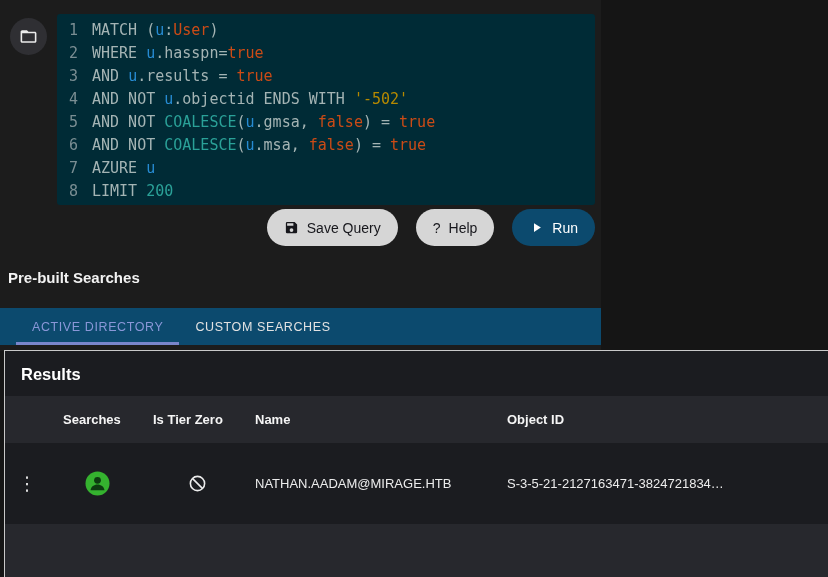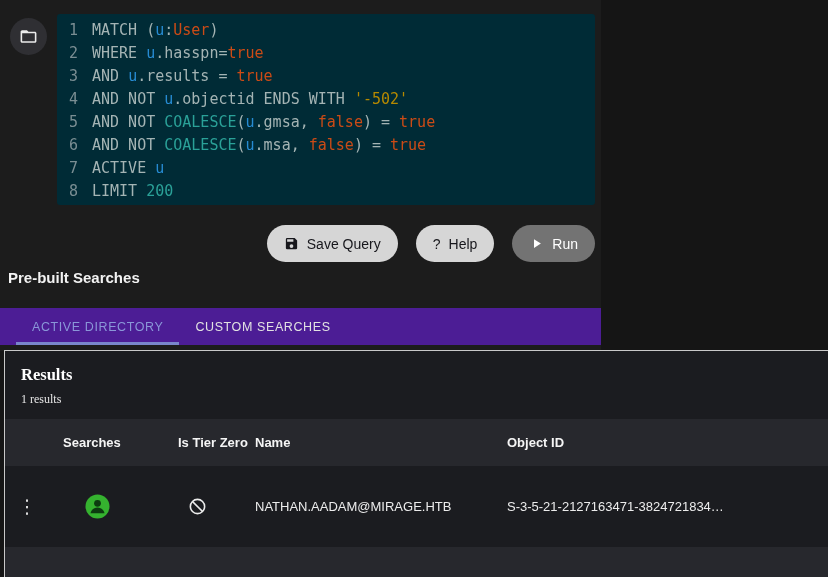--- a/index.html
+++ b/index.html
@@ -37,43 +37,43 @@
   .code-line { display: flex; white-space: pre; }
   .line-number { width: 21px; text-align: right; color: #7a8e93; flex: none; }
   .line-code { margin-left: 14px; }
   .tk-base   { color: #a4b4b4; }
   .tk-blue   { color: #268bd2; }
   .tk-orange { color: #cb4b16; }
   .tk-yellow { color: #b58900; }
   .tk-cyan   { color: #2aa198; }
 
   .btn-row {
-    position: absolute; top: 225px; right: 233px;
+    position: absolute; top: 209px; right: 233px;
     display: flex; gap: 18px; align-items: center;
   }
   .pill {
     height: 37px; border-radius: 18.5px;
     display: flex; align-items: center; gap: 8px;
     padding: 0 17px; font-size: 14px; font-weight: 500;
     border: none; cursor: pointer;
     font-family: "Liberation Sans", sans-serif;
   }
   .pill.light { background: #d6d6d6; color: #17171c; }
-  .pill.primary { background: #737373; color: #ffffff; }
+  .pill.primary { background: #0c4a6e; color: #ffffff; }
   .help-q { font-size: 14px; font-weight: 400; }
 
   .heading {
     position: absolute; left: 8px; top: 269px;
     font-size: 15px; font-weight: 700; color: #f2f2f2;
   }
 
   .tabstrip {
     position: absolute; left: 0; top: 308px;
     width: 601px; height: 37px;
-    background: #4c1d95;
+    background: #0c4a6e;
     display: flex; padding-left: 16px;
   }
   .tab {
     height: 100%; display: flex; align-items: center;
     padding: 0 16px; font-size: 12.5px; letter-spacing: 0.6px;
     font-weight: 500; color: #e2e2e2; position: relative; cursor: pointer;
     background: none; border: none;
     font-family: "Liberation Sans", sans-serif;
     text-transform: uppercase;
   }
@@ -81,39 +81,39 @@
   .tab.active::after {
     content: ""; position: absolute; left: 0; right: 0; bottom: 0;
     height: 3px; background: #7986cb;
   }
 
   .results-panel {
     position: absolute; left: 4px; top: 350px; right: -2px; bottom: -2px;
     background: #1b1c20; border: 1px solid #c9c9c9;
     z-index: 5; display: flex; flex-direction: column;
   }
-  .results-header { padding: 14px 16px 12px; font-family: Liberation Serif, serif; }
+  .results-header { padding: 14px 16px 12px; }
   .results-title { font-size: 16.5px; font-weight: 700; color: #ffffff; }
   .results-count { font-size: 12px; color: #e6e6e6; margin-top: 7px; }
 
   .thead {
     height: 47px; flex: none;
     background: #27282d;
     display: grid; grid-template-columns: 44px 96px 104px 254px 1fr;
     align-items: center;
     color: #f5f5f5; font-size: 13px; font-weight: 700;
   }
   .trow {
     height: 81px; flex: none;
     display: grid; grid-template-columns: 44px 96px 104px 254px 1fr;
     align-items: center;
     color: #ececec; font-size: 13px; cursor: pointer;
   }
   .pad-nodetype { padding-left: 14px; }
-  .pad-tier { padding-left: 8px; margin-left: 25px; }
+  .pad-tier { padding-left: 8px; }
   .pad-name { padding-left: 6px; }
   .pad-oid { padding-left: 4px; }
   .cell-center { display: flex; justify-content: center; align-items: center; }
   .menu-dots {
     color: #e0e0e0; font-size: 19px; line-height: 1;
     background: none; border: none; cursor: pointer;
     width: 100%; text-align: center; padding: 0;
   }
   .tfoot { flex: 1; background: #27282d; }
   .oid-cell { white-space: nowrap; overflow: hidden; }
@@ -132,21 +132,21 @@
 </button>
 
 <div class="editor">
   <div id="code-lines">
       <div class="code-line"><span class="line-number">1</span><span class="line-code"><span class="tk-base">MATCH (</span><span class="tk-blue">u</span><span class="tk-base">:</span><span class="tk-orange">User</span><span class="tk-base">)</span></span></div>
       <div class="code-line"><span class="line-number">2</span><span class="line-code"><span class="tk-base">WHERE </span><span class="tk-blue">u</span><span class="tk-base">.hasspn=</span><span class="tk-orange">true</span></span></div>
       <div class="code-line"><span class="line-number">3</span><span class="line-code"><span class="tk-base">AND </span><span class="tk-blue">u</span><span class="tk-base">.results = </span><span class="tk-orange">true</span></span></div>
       <div class="code-line"><span class="line-number">4</span><span class="line-code"><span class="tk-base">AND NOT </span><span class="tk-blue">u</span><span class="tk-base">.objectid ENDS WITH </span><span class="tk-yellow">'-502'</span></span></div>
       <div class="code-line"><span class="line-number">5</span><span class="line-code"><span class="tk-base">AND NOT </span><span class="tk-cyan">COALESCE</span><span class="tk-base">(</span><span class="tk-blue">u</span><span class="tk-base">.gmsa, </span><span class="tk-orange">false</span><span class="tk-base">) = </span><span class="tk-orange">true</span></span></div>
       <div class="code-line"><span class="line-number">6</span><span class="line-code"><span class="tk-base">AND NOT </span><span class="tk-cyan">COALESCE</span><span class="tk-base">(</span><span class="tk-blue">u</span><span class="tk-base">.msa, </span><span class="tk-orange">false</span><span class="tk-base">) = </span><span class="tk-orange">true</span></span></div>
-      <div class="code-line"><span class="line-number">7</span><span class="line-code"><span class="tk-base">ACTIVE </span><span class="tk-blue">u</span></span></div>
+      <div class="code-line"><span class="line-number">7</span><span class="line-code"><span class="tk-base">AZURE </span><span class="tk-blue">u</span></span></div>
       <div class="code-line"><span class="line-number">8</span><span class="line-code"><span class="tk-base">LIMIT </span><span class="tk-cyan">200</span></span></div>
     </div>
 </div>
 
 <div class="btn-row">
   <button class="pill light">
     <span style="display:flex;">
       <svg width="15" height="15" viewBox="0 0 24 24" fill="#17171c">
         <path d="M17 3H5a2 2 0 0 0-2 2v14a2 2 0 0 0 2 2h14a2 2 0 0 0 2-2V7l-4-4zM12 19a3 3 0 1 1 0-6 3 3 0 0 1 0 6zm3-10H5V5h10v4z"></path>
       </svg>
@@ -170,21 +170,20 @@
 <div class="heading">Pre-built Searches</div>
 
 <div class="tabstrip">
   <button class="tab active">ACTIVE DIRECTORY</button>
   <button class="tab">CUSTOM SEARCHES</button>
 </div>
 
 <div class="results-panel">
   <div class="results-header">
     <div class="results-title">Results</div>
-    <div class="results-count">1 results</div>
   </div>
 
   <div class="thead">
     <span></span>
     <span class="pad-nodetype">Searches</span>
     <span class="pad-tier">Is Tier Zero</span>
     <span class="pad-name">Name</span>
     <span class="pad-oid">Object ID</span>
   </div>
 

